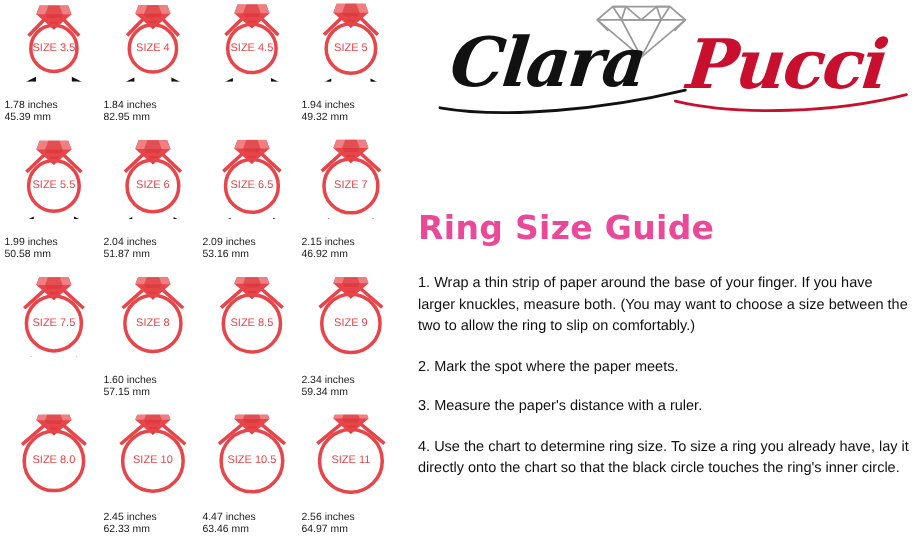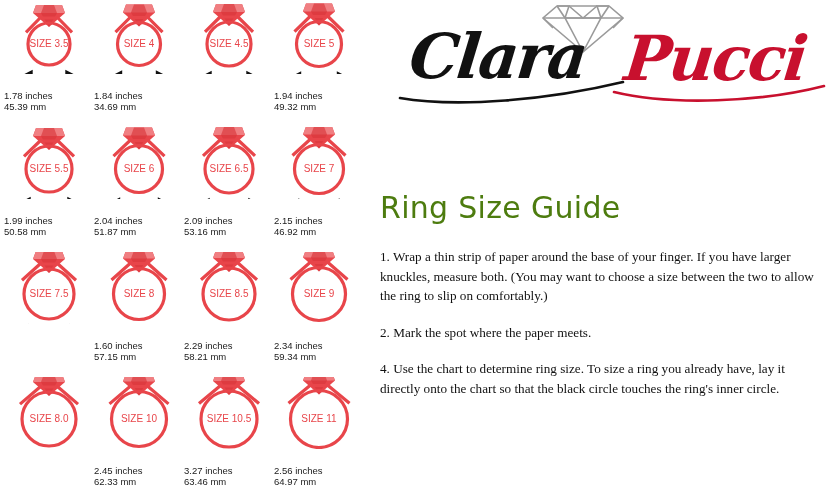--- a/index.html
+++ b/index.html
@@ -104,31 +104,31 @@
   
   #guide {
     position: absolute;
     left: 380px;
     top: 190px;
     width: 448px;
   }
   #guide-title {
     font-family: "DejaVu Sans", sans-serif;
     font-size: 30px;
-    color: #4d7c0f;
+    color: #ec4899;
     margin: 0 0 22px 0;
-    font-weight: normal;
+    font-weight: bold;
     letter-spacing: 0.3px;
   }
   .step {
     font-size: 13.2px;
     line-height: 19.5px;
     color: #111111;
     margin-bottom: 17px;
-    font-family: Liberation Serif, serif;
+    font-family: Liberation Sans, sans-serif;
   }
 </style>
 </head>
 <body>
 
 <div id="page">
 
   <div id="ring-grid">
       <div class="ring-cell">
         <div class="ring-art">
@@ -178,21 +178,21 @@
             <line x1="25.5" y1="73.5" x2="64.5" y2="73.5"></line>
             <polygon points="19.5,73.5 27.5,69.5 27.5,77.5"></polygon>
             <polygon points="70.5,73.5 62.5,69.5 62.5,77.5"></polygon>
           </g>
         </g>
       </svg>
         </div>
         <div class="size-label">SIZE 4</div>
         <div class="meas">
           <div>1.84 inches</div>
-          <div>34.69 mm</div>
+          <div>82.95 mm</div>
         </div>
       </div>
       <div class="ring-cell">
         <div class="ring-art">
       <svg width="90" height="72" viewBox="0 0 90 72">
         <g>
 
           <g transform="translate(45, 18)">
             <path d="M-13 -16 L13 -16 L16 -8 L0 6 L-16 -8 Z" fill="#e8454a"></path>
             <path d="M-13 -16 L-16 -8 L16 -8 L13 -16 Z" fill="#f07f82"></path>
@@ -429,24 +429,20 @@
 
           <g stroke="#111111" stroke-width="1.4" fill="#111111">
             <line x1="21" y1="78" x2="69" y2="78"></line>
             <polygon points="15,78 23,74 23,82"></polygon>
             <polygon points="75,78 67,74 67,82"></polygon>
           </g>
         </g>
       </svg>
         </div>
         <div class="size-label">SIZE 8.5</div>
-        <div class="meas">
-          <div>2.29 inches</div>
-          <div>58.21 mm</div>
-        </div>
       </div>
       <div class="ring-cell">
         <div class="ring-art">
       <svg width="90" height="72" viewBox="0 0 90 72">
         <g>
 
           <g transform="translate(45, 13.5)">
             <path d="M-13 -16 L13 -16 L16 -8 L0 6 L-16 -8 Z" fill="#e8454a"></path>
             <path d="M-13 -16 L-16 -8 L16 -8 L13 -16 Z" fill="#f07f82"></path>
             <path d="M-5 -16 L-8 -8 L0 6 L8 -8 L5 -16 Z" fill="#d8353a" opacity="0.65"></path>
@@ -542,21 +538,21 @@
           <g stroke="#111111" stroke-width="1.4" fill="#111111">
             <line x1="19" y1="80" x2="71" y2="80"></line>
             <polygon points="13,80 21,76 21,84"></polygon>
             <polygon points="77,80 69,76 69,84"></polygon>
           </g>
         </g>
       </svg>
         </div>
         <div class="size-label">SIZE 10.5</div>
         <div class="meas">
-          <div>3.27 inches</div>
+          <div>4.47 inches</div>
           <div>63.46 mm</div>
         </div>
       </div>
       <div class="ring-cell">
         <div class="ring-art">
       <svg width="90" height="72" viewBox="0 0 90 72">
         <g>
 
           <g transform="translate(45, 11.5)">
             <path d="M-13 -16 L13 -16 L16 -8 L0 6 L-16 -8 Z" fill="#e8454a"></path>
@@ -609,16 +605,17 @@
     </svg>
     <svg style="position:absolute;left:232px;top:78px;" width="215" height="28">
       <path d="M2 14 C 60 28, 150 24, 212 8" stroke="#c8102e" stroke-width="2.6" fill="none" stroke-linecap="round"></path>
     </svg>
   </div>
 
   <div id="guide">
     <h1 id="guide-title">Ring Size Guide</h1>
     <p class="step">1.  Wrap a thin strip of paper around the base of your finger. If you have larger knuckles, measure both. (You may want to choose a size between the two to allow the ring to slip on comfortably.)</p>
     <p class="step">2.  Mark the spot where the paper meets.</p>
+    <p class="step">3.  Measure the paper's distance with a ruler.</p>
     <p class="step">4.  Use the chart to determine ring size. To size a ring you already have, lay it directly onto the chart so that the black circle touches the ring's inner circle.</p>
   </div>
 
 </div>
 
 </body></html>

